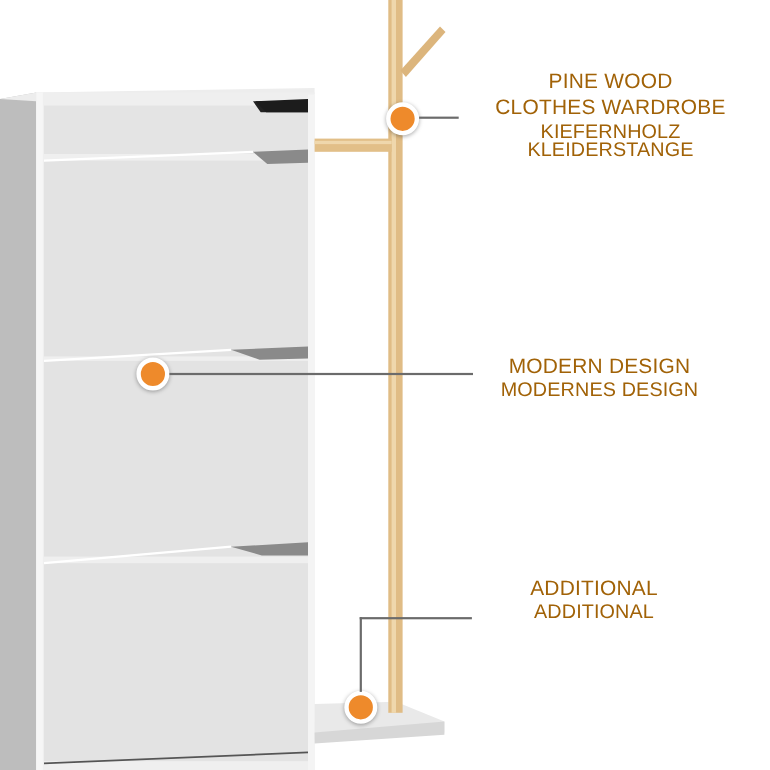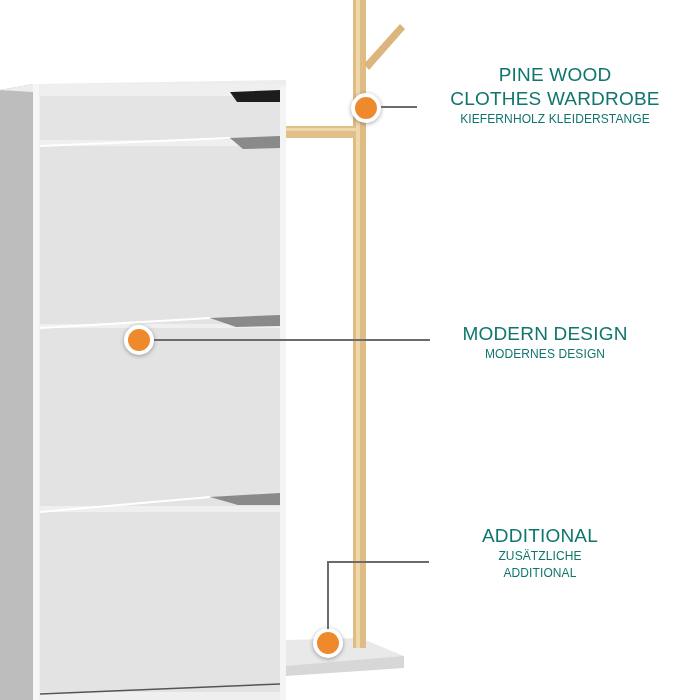--- a/index.html
+++ b/index.html
@@ -1,20 +1,20 @@
 <!DOCTYPE html>
 <html><head>
   <meta charset="utf-8">
   <style>
     html, body { margin:0; padding:0; }
     body { width:700px; height:700px; background:#ffffff; position:relative; overflow:hidden; font-family:"Liberation Sans", sans-serif; }
     .abs { position:absolute; }
-    .label { position:absolute; text-align:center; color:#0f766e; font-family:"Liberation Sans", sans-serif; }
+    .label { position:absolute; text-align:center; color:#a16207; font-family:"Liberation Sans", sans-serif; }
     .label .main { font-size:19px; line-height:24px; letter-spacing:0.2px; }
-    .label .sub { font-size:12px; line-height:17px; letter-spacing:0.1px; }
+    .label .sub { font-size:18px; line-height:17px; letter-spacing:0.1px; }
     .dot { position:absolute; width:22px; height:22px; border-radius:50%; background:#ee8a2b; border:4px solid #ffffff; box-shadow:0 1px 4px rgba(0,0,0,0.35); }
     .leader { position:absolute; background:#6b6b6b; }
   </style>
 </head>
 <body>
 
 <div class="abs" style="left:0;top:0;width:700px;height:700px;">
   <svg width="700" height="700" viewBox="0 0 700 700">
 
     <polygon points="0,90 33,84 33,700 0,700" fill="#bdbdbd"></polygon>
@@ -69,15 +69,14 @@
 <div class="label" style="left:430px;top:322px;width:230px;">
   <div class="main">MODERN DESIGN</div>
   <div class="sub">MODERNES DESIGN</div>
 </div>
 
 <div class="dot" style="left:313px;top:628px;"></div>
 <div class="leader" style="left:327px;top:561px;width:1.5px;height:68px;"></div>
 <div class="leader" style="left:327px;top:561px;width:102px;height:1.5px;"></div>
 <div class="label" style="left:440px;top:524px;width:200px;">
   <div class="main">ADDITIONAL</div>
-  <div class="sub">ZUSÄTZLICHE</div>
   <div class="sub">ADDITIONAL</div>
 </div>
 
 </body></html>

